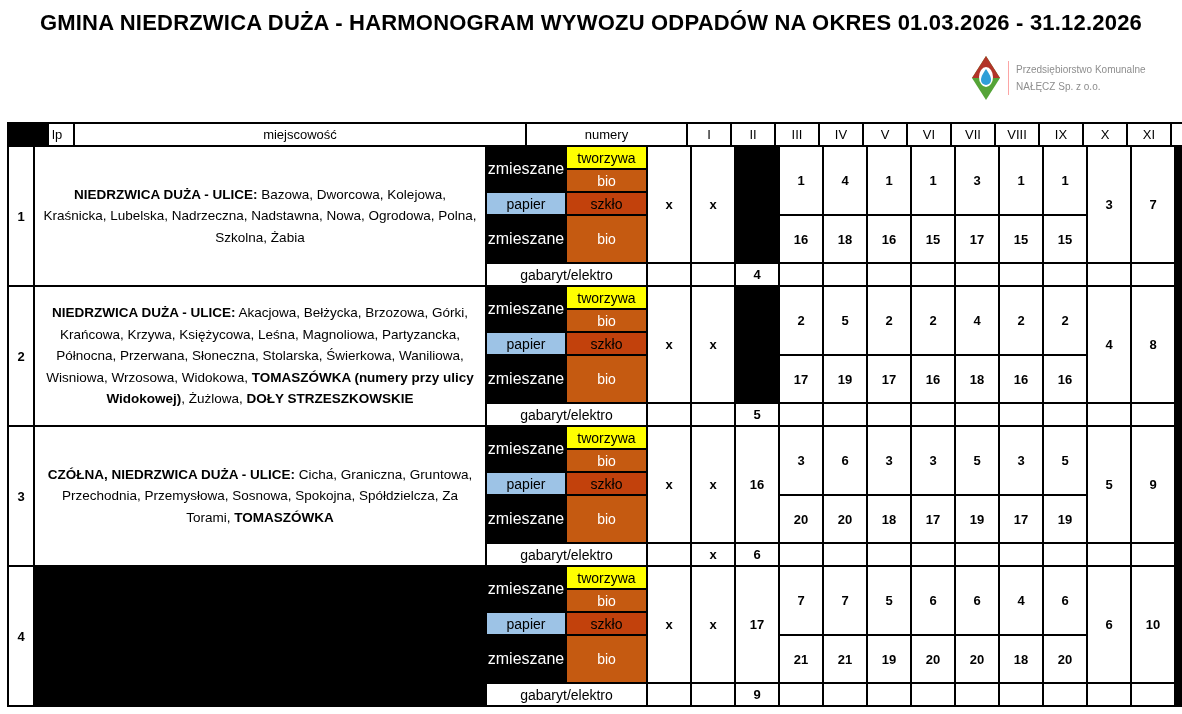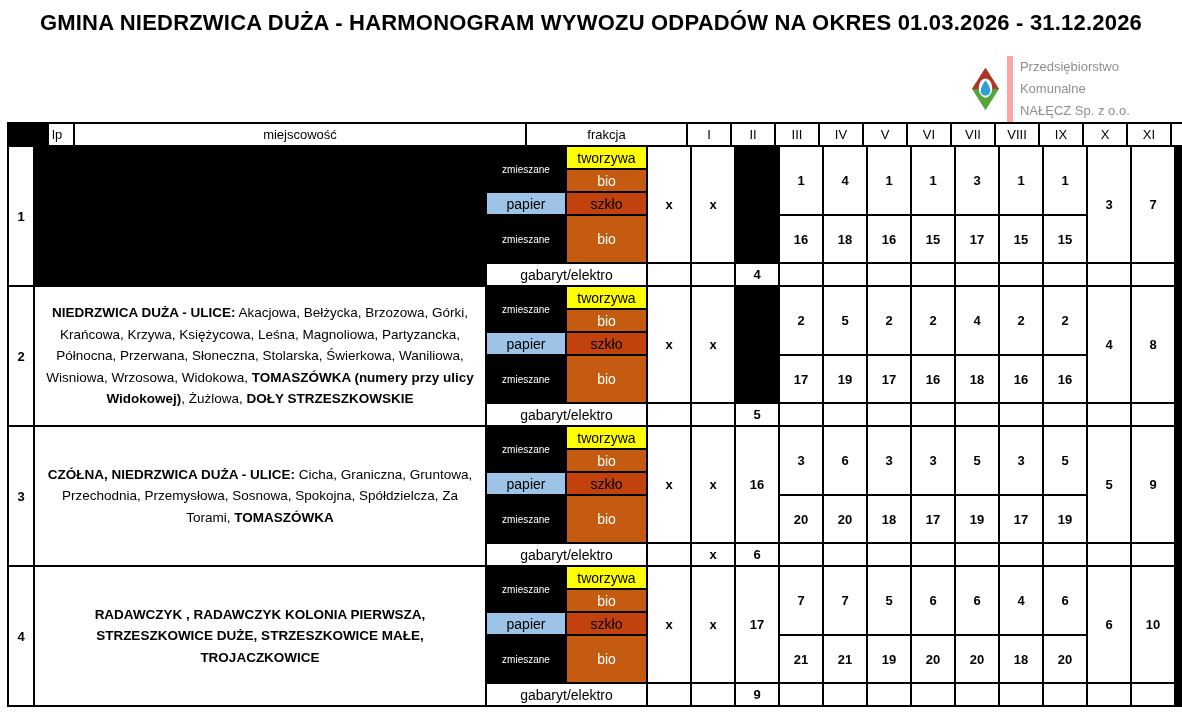--- a/index.html
+++ b/index.html
@@ -5,38 +5,38 @@
   html,body{margin:0;padding:0;}
   body{
     width:1182px;height:714px;position:relative;background:#fff;
     font-family:"Liberation Sans", sans-serif;color:#000;overflow:hidden;
   }
   .title{
     position:absolute;top:10px;left:0;width:100%;text-align:center;
     font-size:22px;font-weight:bold;letter-spacing:.2px;
   }
   .logo{position:absolute;left:972px;top:56px;display:flex;align-items:center;gap:8px;}
-  .logo-text{font-size:13px;color:#8e8e8e;line-height:1.7;border-left:6px solid #fca5a5;padding-left:7px;}
+  .logo-text{font-size:10px;color:#8e8e8e;line-height:1.7;border-left:1px solid #fca5a5;padding-left:7px;}
   .tbl{
     position:absolute;left:7px;top:122px;background:#000;padding:2px;
     display:flex;flex-direction:column;gap:2px;
   }
   .grid{display:grid;grid-template-columns:24px 450px 78px 79px repeat(12,42px);gap:2px;background:#000;}
   .thead{grid-template-rows:21px;padding-left:40px;}
   .group{grid-template-rows:21px 21px 21px 46px 21px;}
   .cell{
     background:#fff;display:flex;align-items:center;justify-content:center;
     font-size:13px;overflow:hidden;white-space:nowrap;
   }
   .hlp{justify-content:flex-start;padding-left:3px;}
   .num{font-weight:bold;}
   .place-cell{padding:0 6px;white-space:normal;}
   .place-text{width:100%;text-align:center;font-size:13.5px;line-height:1.6;}
   .b{font-weight:bold;}
-  .k-black{background:#000;color:#fff;font-size:10px;}
+  .k-black{background:#000;color:#fff;font-size:16px;}
   .k-yellow{background:#ffff00;color:#000;font-size:14px;}
   .k-orange{background:#C55A11;color:#fff;font-size:14px;}
   .k-blue{background:#9DC3E6;color:#000;font-size:14px;}
   .k-green{background:#c2410c;color:#000;font-size:14px;}
   .k-gab{font-size:14px;}
   .c1{grid-column:1}.c2{grid-column:2}.c3{grid-column:3}.c4{grid-column:4}
   .c34{grid-column:3/5}
   .c5{grid-column:5}.c6{grid-column:6}.c7{grid-column:7}.c8{grid-column:8}
   .c9{grid-column:9}.c10{grid-column:10}.c11{grid-column:11}.c12{grid-column:12}
   .c13{grid-column:13}.c14{grid-column:14}.c15{grid-column:15}.c16{grid-column:16}
@@ -59,37 +59,40 @@
     <div>Przedsiębiorstwo Komunalne</div>
     <div>NAŁĘCZ Sp. z o.o.</div>
   </div>
 </div>
 
 <div class="tbl">
 
   <div class="grid thead">
     <div class="cell c1 hlp">lp</div>
     <div class="cell c2">miejscowość</div>
-    <div class="cell c34">frakcja</div>
+    <div class="cell c34">numery</div>
     <div class="cell c5">I</div>
     <div class="cell c6">II</div>
     <div class="cell c7">III</div>
     <div class="cell c8">IV</div>
     <div class="cell c9">V</div>
     <div class="cell c10">VI</div>
     <div class="cell c11">VII</div>
     <div class="cell c12">VIII</div>
     <div class="cell c13">IX</div>
     <div class="cell c14">X</div>
     <div class="cell c15">XI</div>
     <div class="cell c16">XII</div>
   </div>
 
   <div class="grid group">
     <div class="cell c1 rFull num">1</div>
+    <div class="cell c2 rFull place-cell">
+      <div class="place-text"><span class="b">NIEDRZWICA DUŻA - ULICE:</span><span> Bazowa, Dworcowa, Kolejowa, Kraśnicka, Lubelska, Nadrzeczna, Nadstawna, Nowa, Ogrodowa, Polna, Szkolna, Żabia</span><span class="b"></span><span></span><span class="b"></span></div>
+    </div>
     <div class="cell c3 rA k-black">zmieszane</div>
     <div class="cell c4 rA1 k-yellow">tworzywa</div>
     <div class="cell c4 rA2 k-orange">bio</div>
     <div class="cell c3 rB k-blue">papier</div>
     <div class="cell c4 rB k-green">szkło</div>
     <div class="cell c3 rC k-black">zmieszane</div>
     <div class="cell c4 rC k-orange">bio</div>
     <div class="cell c34 rD k-gab">gabaryt/elektro</div>
     <div class="cell c5 rM num">x</div>
     <div class="cell c6 rM num">x</div>
@@ -209,23 +212,20 @@
     <div class="cell c11 rD num"></div>
     <div class="cell c12 rD num"></div>
     <div class="cell c13 rD num"></div>
     <div class="cell c14 rD num"></div>
     <div class="cell c15 rD num"></div>
     <div class="cell c16 rD num"></div>
   </div>
 
   <div class="grid group">
     <div class="cell c1 rFull num">4</div>
-    <div class="cell c2 rFull place-cell">
-      <div class="place-text"><span class="b">RADAWCZYK , RADAWCZYK KOLONIA PIERWSZA, STRZESZKOWICE DUŻE, STRZESZKOWICE MAŁE, TROJACZKOWICE</span><span></span><span class="b"></span><span></span><span class="b"></span></div>
-    </div>
     <div class="cell c3 rA k-black">zmieszane</div>
     <div class="cell c4 rA1 k-yellow">tworzywa</div>
     <div class="cell c4 rA2 k-orange">bio</div>
     <div class="cell c3 rB k-blue">papier</div>
     <div class="cell c4 rB k-green">szkło</div>
     <div class="cell c3 rC k-black">zmieszane</div>
     <div class="cell c4 rC k-orange">bio</div>
     <div class="cell c34 rD k-gab">gabaryt/elektro</div>
     <div class="cell c5 rM num">x</div>
     <div class="cell c6 rM num">x</div>

